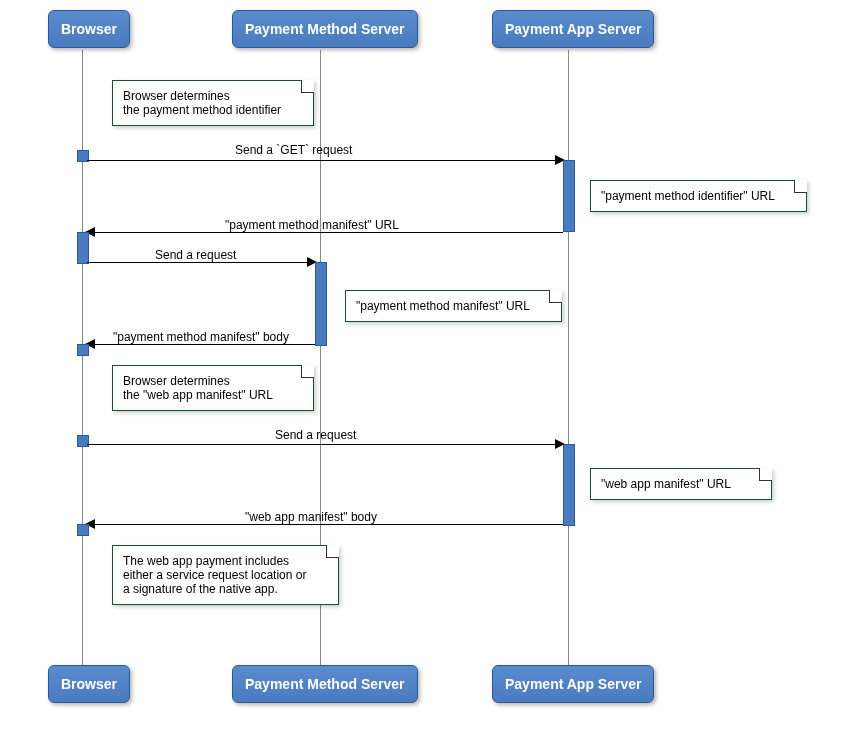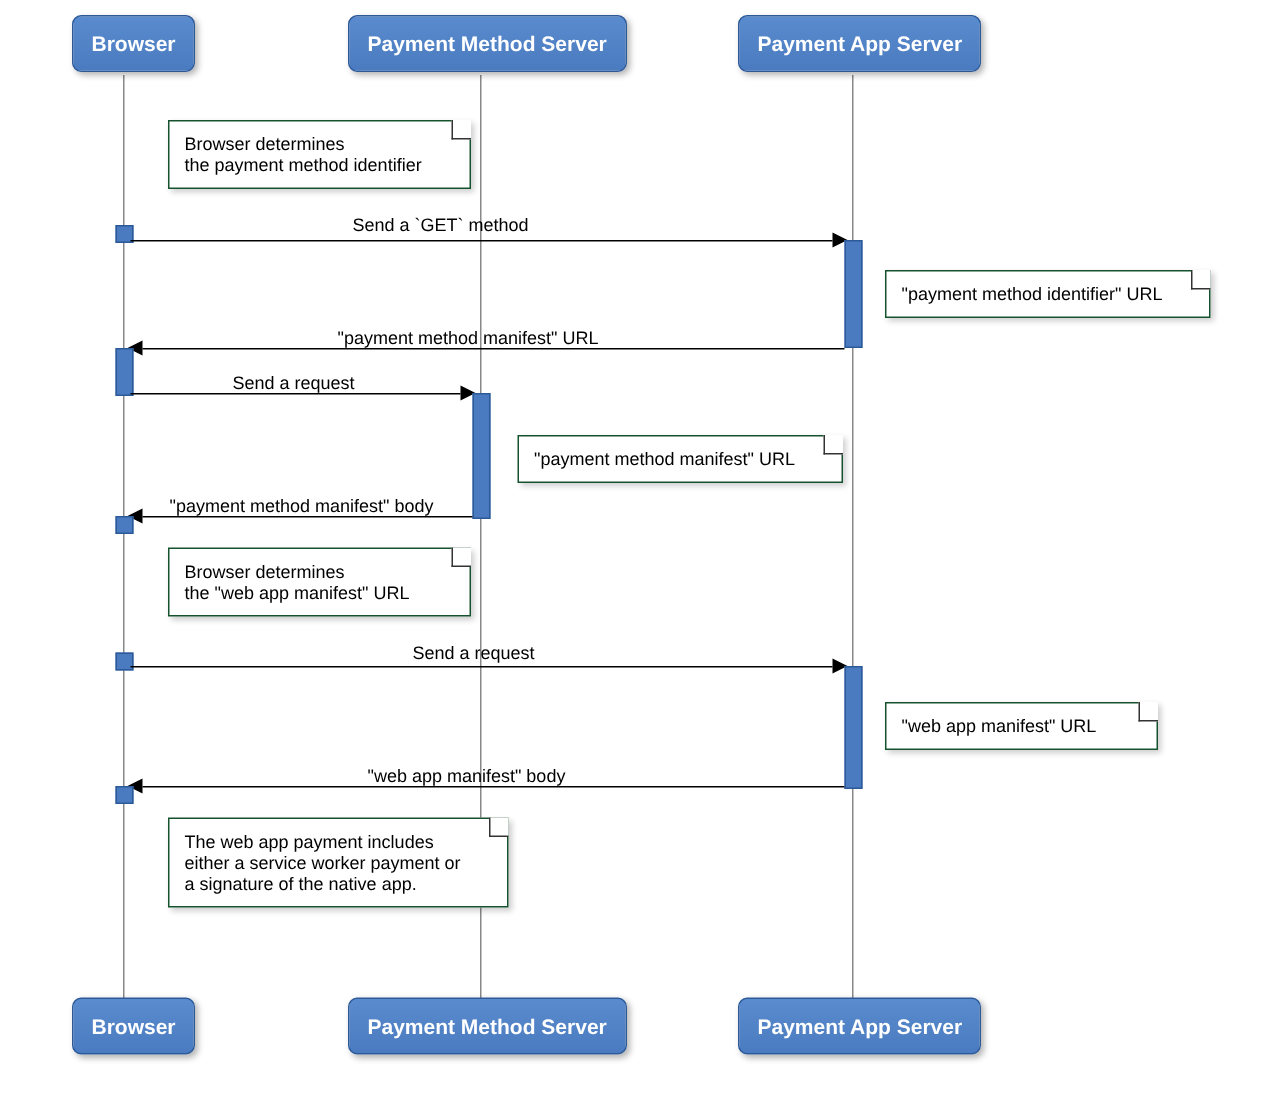--- a/index.html
+++ b/index.html
@@ -125,21 +125,21 @@
   </div>
 
   <div class="note" style="left:112px; top:80px; width:180px;">
     <div class="note-fold"></div>
     <span>Browser determines</span><br>
     <span>the payment method identifier</span>
   </div>
 
   <div class="activation" style="left:77px; top:150px; height:10px;"></div>
 
-  <div class="msg-label" style="left:235px; top:143px;">Send a `GET` method</div>
+  <div class="msg-label" style="left:235px; top:143px;">Send a `GET` request</div>
   <div class="arrow" style="left:87px; top:160px; width:468px;"></div>
   <div class="arrow-head-right" style="left:555px; top:155px;"></div>
 
   <div class="activation" style="left:563px; top:160px; height:70px;"></div>
 
   <div class="note" style="left:590px; top:180px; width:195px;">
     <div class="note-fold"></div>
     <span>"payment method identifier" URL</span>
   </div>
 
@@ -187,21 +187,21 @@
 
   <div class="msg-label" style="left:245px; top:510px;">"web app manifest" body</div>
   <div class="arrow" style="left:95px; top:524px; width:468px;"></div>
   <div class="arrow-head-left" style="left:85px; top:519px;"></div>
 
   <div class="activation" style="left:77px; top:524px; height:10px;"></div>
 
   <div class="note" style="left:112px; top:545px; width:205px;">
     <div class="note-fold"></div>
     <span>The web app payment includes</span><br>
-    <span>either a service worker payment or</span><br>
+    <span>either a service request location or</span><br>
     <span>a signature of the native app.</span>
   </div>
 
   <div class="participant-box" style="left:48px; top:665px;">
     <span>Browser</span>
   </div>
   <div class="participant-box" style="left:232px; top:665px;">
     <span>Payment Method Server</span>
   </div>
   <div class="participant-box" style="left:492px; top:665px;">

